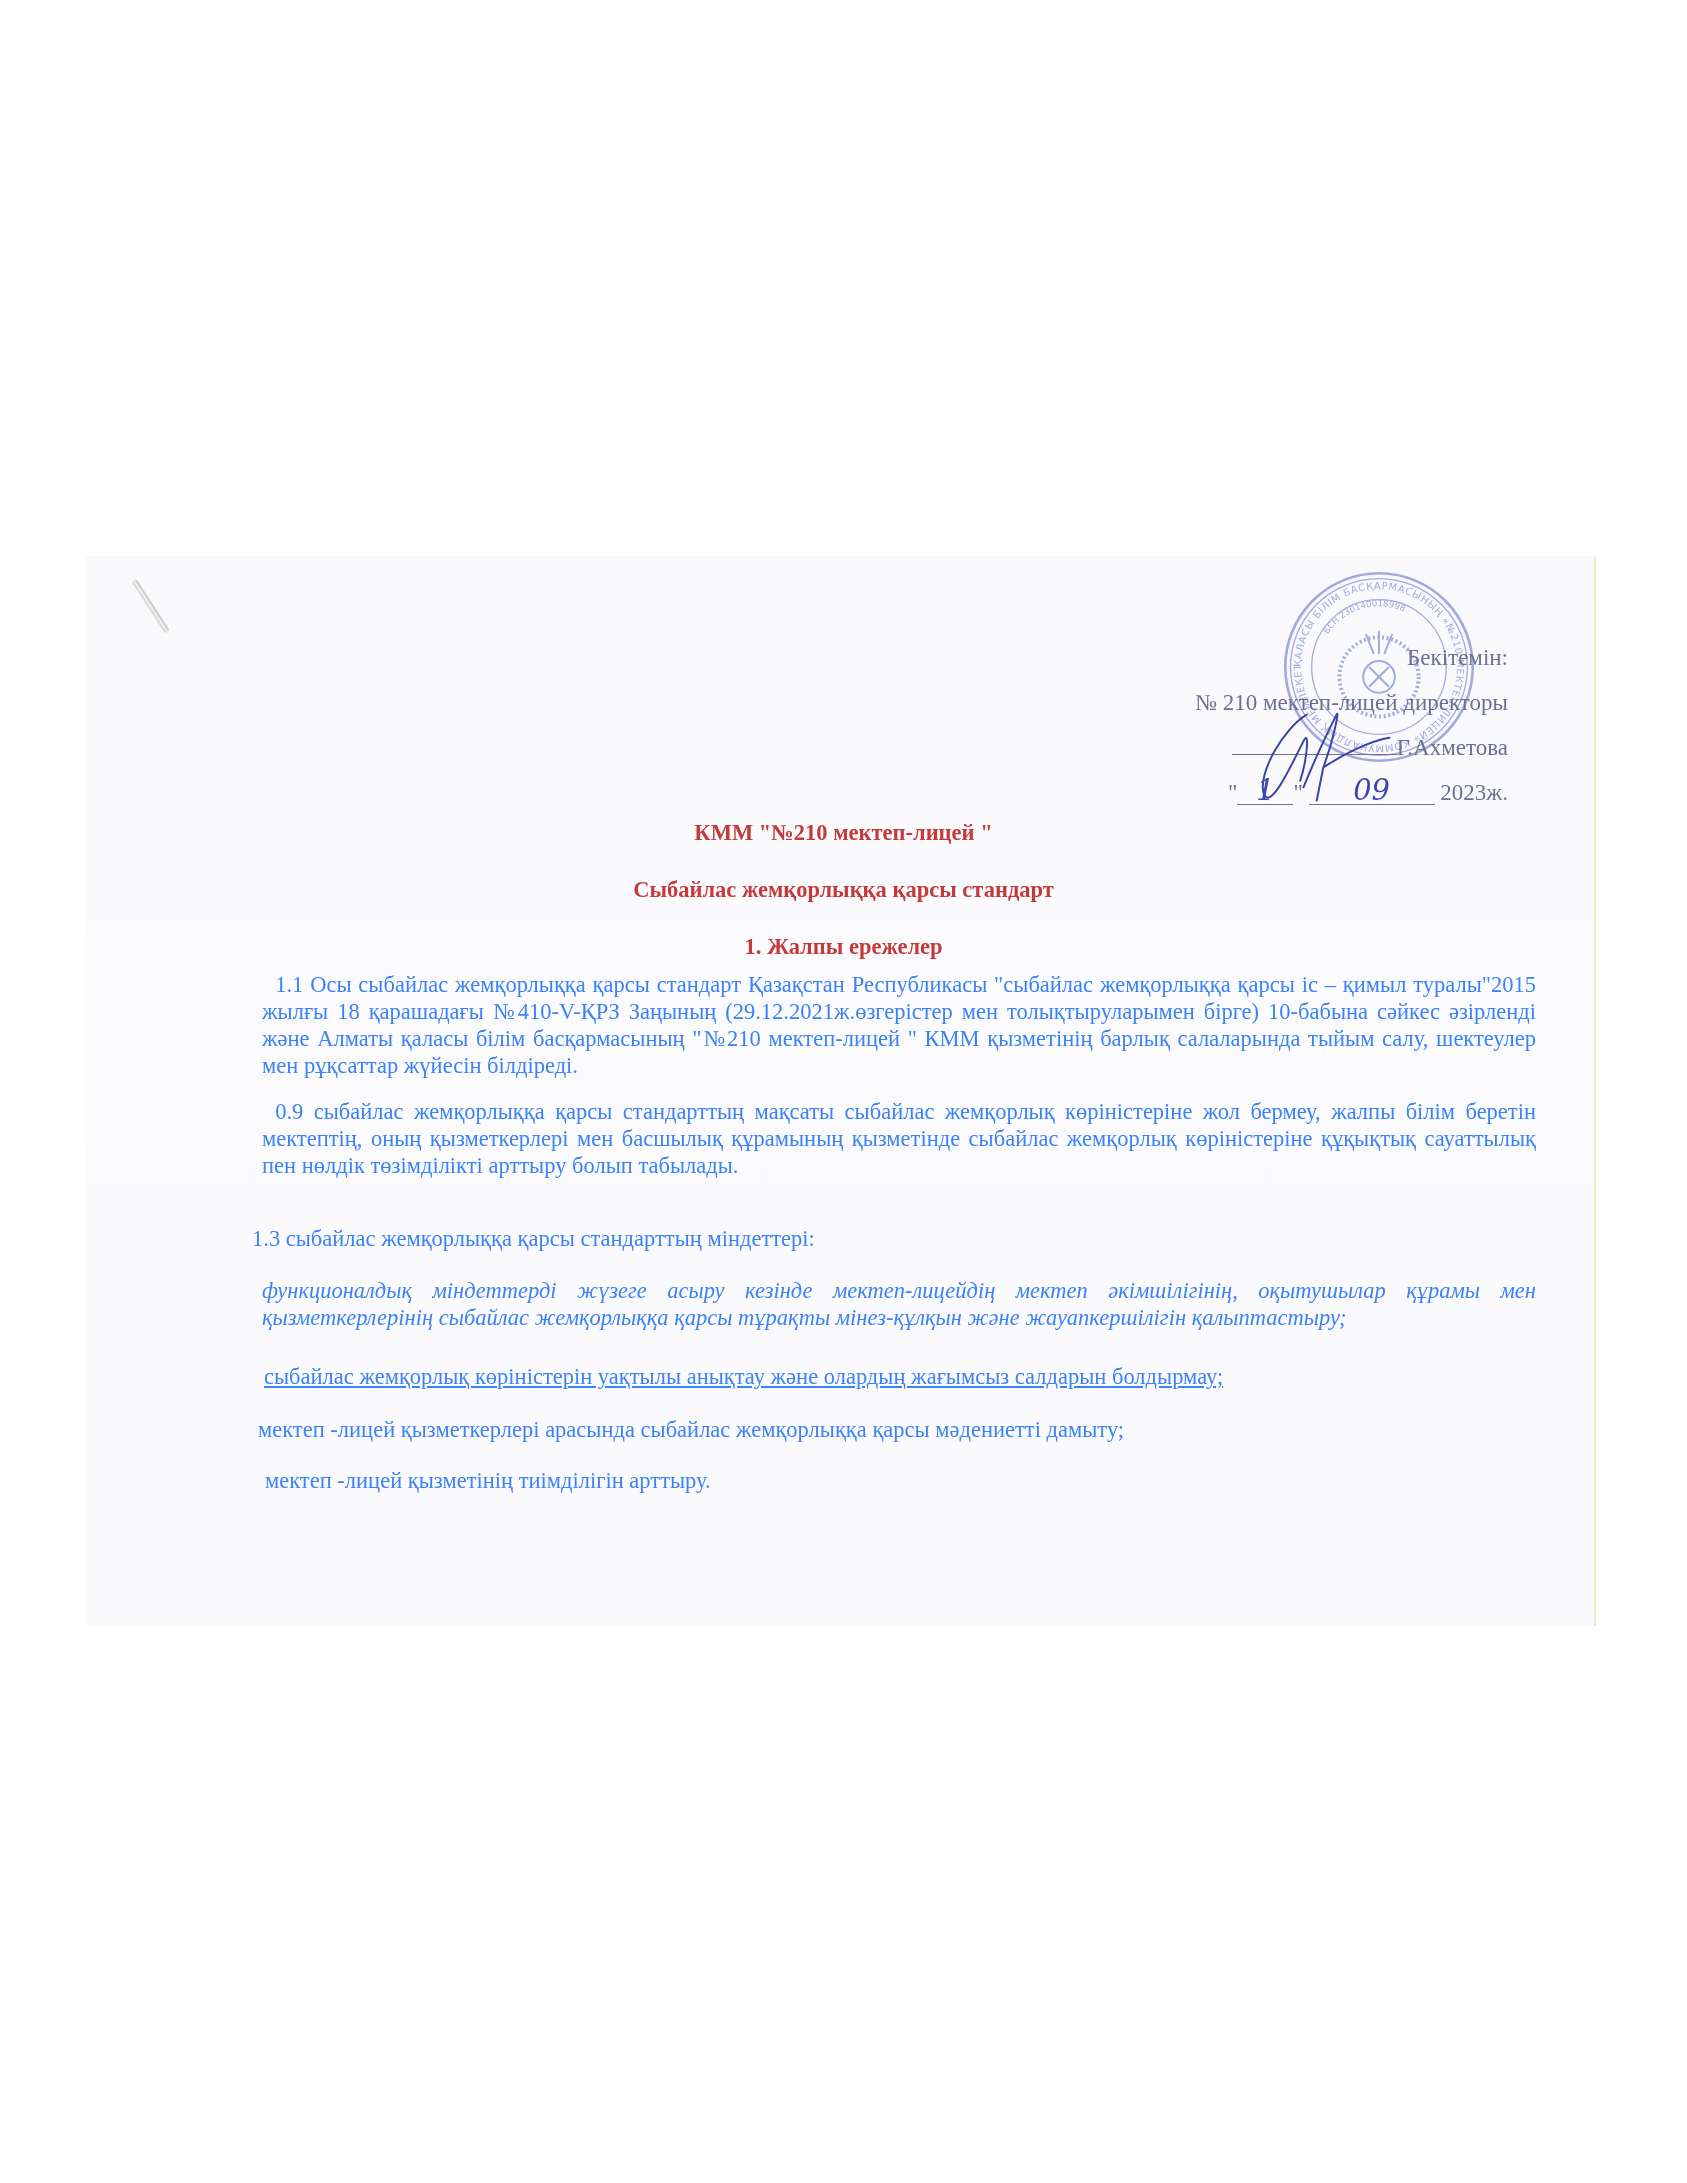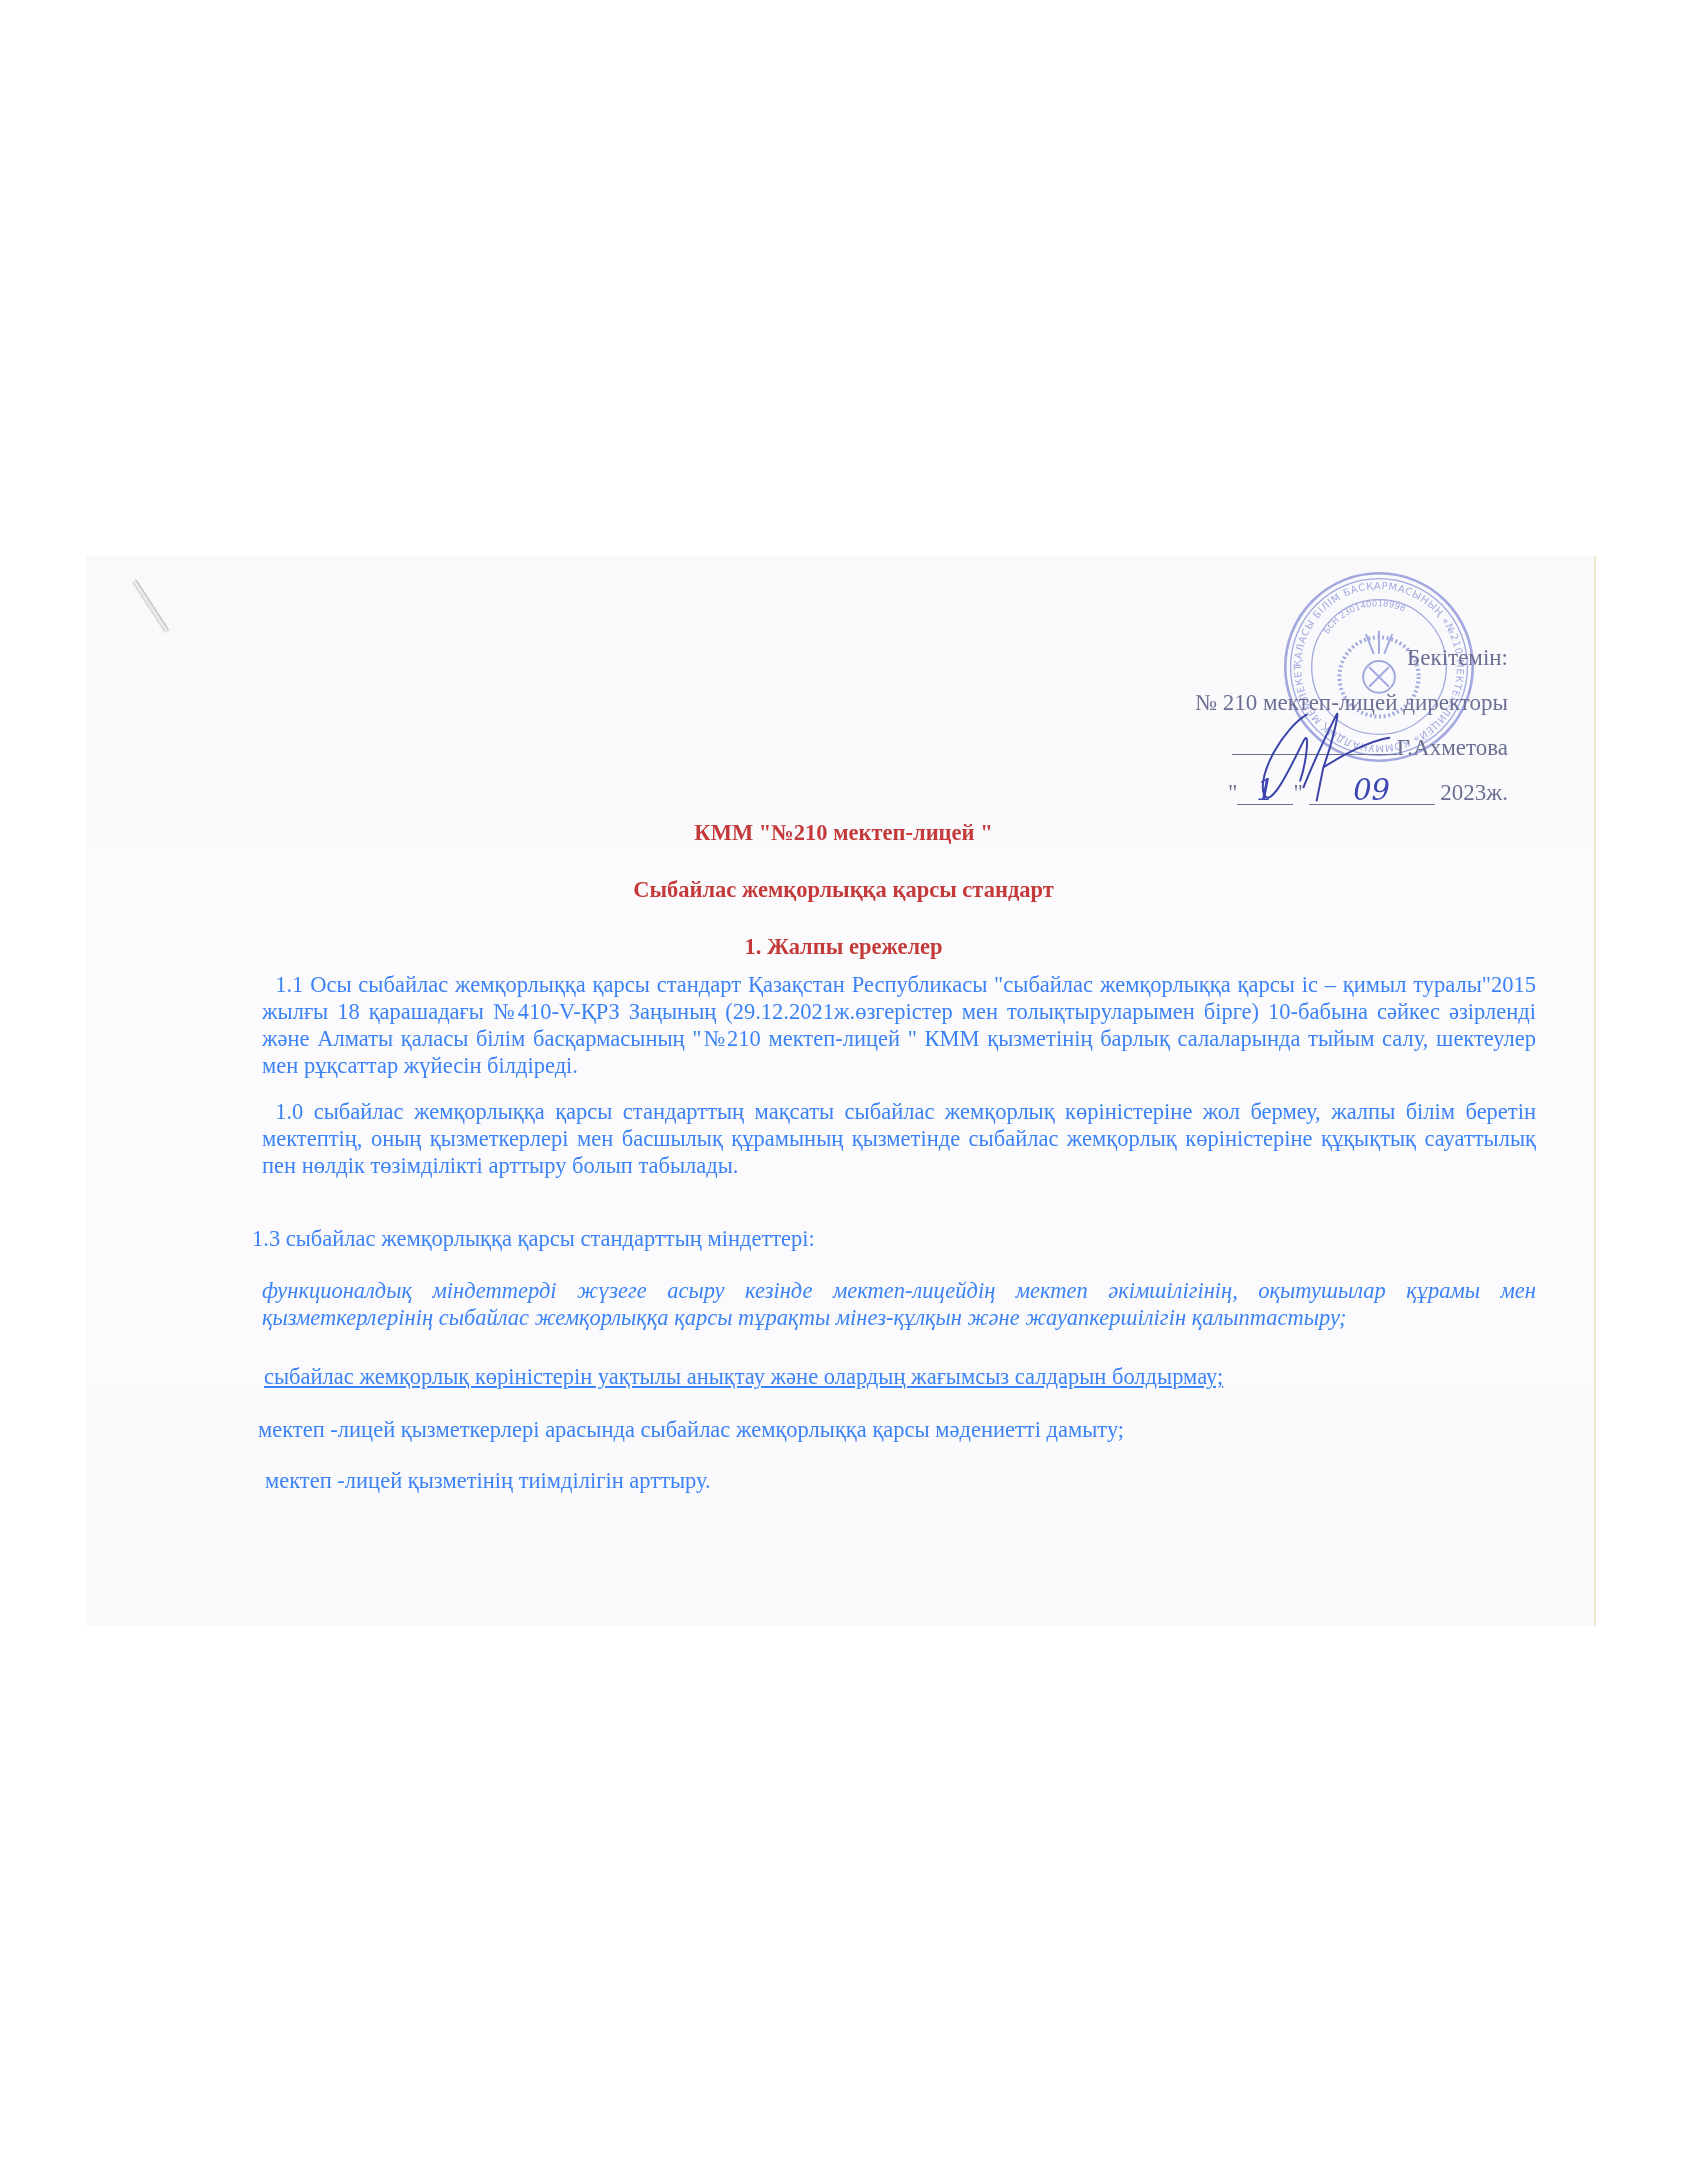--- a/index.html
+++ b/index.html
@@ -142,19 +142,19 @@
 
 <svg class="signature" viewBox="0 0 230 190">
   <path d="M95 40 C60 60 20 130 30 160 C40 185 70 120 90 80 C100 60 95 110 85 140 M90 150 C110 100 130 60 140 40 C145 30 135 80 120 120 L110 170 M120 120 C150 100 190 80 220 75" fill="none" stroke="#3a44a8" stroke-width="3" stroke-linecap="round"></path>
 </svg>
 
 <div class="title t1">КММ "№210 мектеп-лицей  "</div>
 <div class="title t2">Сыбайлас жемқорлыққа қарсы стандарт</div>
 <div class="title t3">1.  Жалпы ережелер</div>
 
 <div class="para p1">1.1 Осы сыбайлас жемқорлыққа қарсы стандарт Қазақстан Республикасы "сыбайлас жемқорлыққа қарсы іс – қимыл туралы"2015 жылғы 18 қарашадағы №410-V-ҚРЗ Заңының (29.12.2021ж.өзгерістер мен толықтыруларымен бірге) 10-бабына сәйкес әзірленді және Алматы қаласы білім басқармасының "№210 мектеп-лицей  " КММ қызметінің барлық салаларында тыйым салу, шектеулер мен рұқсаттар жүйесін білдіреді.</div>
-<div class="para p2">1.0 сыбайлас жемқорлыққа қарсы стандарттың мақсаты сыбайлас жемқорлық көріністеріне жол бермеу, жалпы білім беретін мектептің, оның қызметкерлері мен басшылық құрамының қызметінде сыбайлас жемқорлық көріністеріне құқықтық сауаттылық пен нөлдік төзімділікті арттыру болып табылады.</div>
+<div class="para p2">0.9 сыбайлас жемқорлыққа қарсы стандарттың мақсаты сыбайлас жемқорлық көріністеріне жол бермеу, жалпы білім беретін мектептің, оның қызметкерлері мен басшылық құрамының қызметінде сыбайлас жемқорлық көріністеріне құқықтық сауаттылық пен нөлдік төзімділікті арттыру болып табылады.</div>
 <div class="para p3">1.3 сыбайлас жемқорлыққа қарсы стандарттың міндеттері:</div>
 <div class="para p4">функционалдық міндеттерді жүзеге асыру кезінде мектеп-лицейдің мектеп әкімшілігінің, оқытушылар құрамы мен қызметкерлерінің сыбайлас жемқорлыққа қарсы тұрақты мінез-құлқын және жауапкершілігін қалыптастыру;</div>
 <div class="para p5">сыбайлас жемқорлық көріністерін уақтылы анықтау және олардың жағымсыз салдарын болдырмау;</div>
 <div class="para p6">мектеп -лицей қызметкерлері арасында сыбайлас жемқорлыққа қарсы мәдениетті дамыту;</div>
 <div class="para p7">мектеп -лицей қызметінің тиімділігін арттыру.</div>
 
 
 </body></html>

